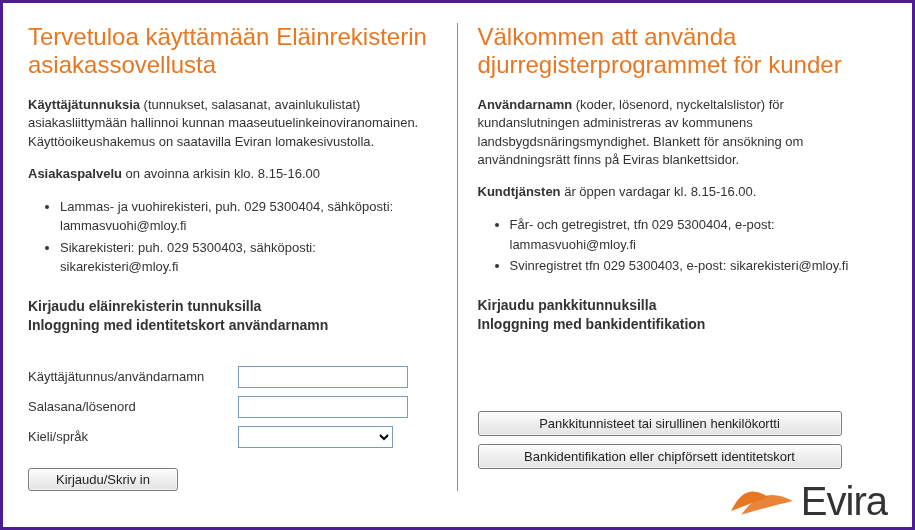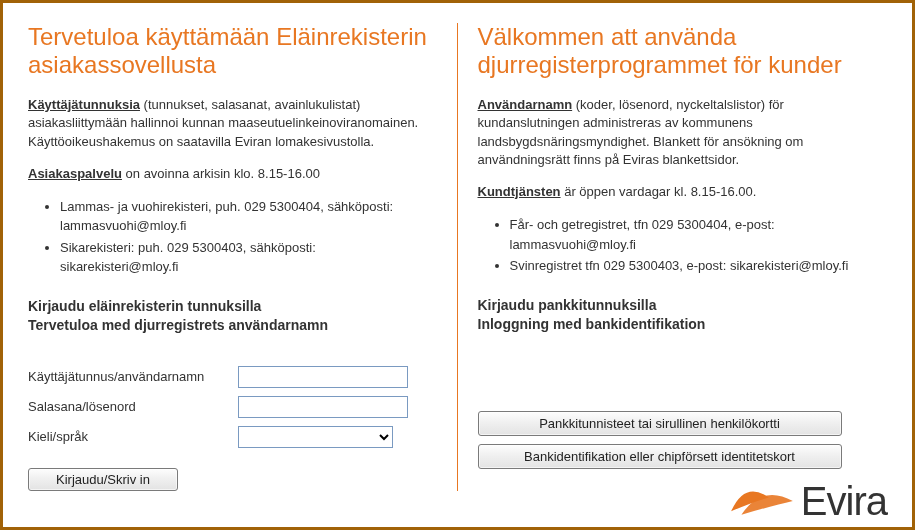--- a/index.html
+++ b/index.html
@@ -9,21 +9,21 @@
     }
     body {
       font-family: Arial, Helvetica, sans-serif;
       font-size: 13px;
       color: #333;
       background: #fff;
       width: 915px;
       height: 530px;
     }
     .outer-frame {
-      border: 3px solid #a16207;
+      border: 3px solid #4c1d95;
       width: 915px;
       height: 530px;
       padding: 20px 25px;
       position: relative;
     }
     .columns {
       display: flex;
       gap: 0;
     }
     .col-left {
@@ -42,21 +42,20 @@
       line-height: 1.15;
       margin-bottom: 18px;
     }
     .intro-text {
       font-size: 13px;
       line-height: 1.4;
       margin-bottom: 14px;
     }
     .intro-text b {
       font-weight: bold;
-      text-decoration: underline;
     }
     ul.contact-list {
       margin: 0 0 20px 32px;
       padding: 0;
       font-size: 13px;
       line-height: 1.5;
     }
     ul.contact-list li {
       margin-bottom: 2px;
     }
@@ -152,21 +151,21 @@
       </p>
       <p class="intro-text">
         <b>Asiakaspalvelu</b><span> on avoinna arkisin klo. 8.15-16.00</span>
       </p>
       <ul class="contact-list">
         <li>Lammas- ja vuohirekisteri, puh. 029 5300404, sähköposti: lammasvuohi@mloy.fi</li>
         <li>Sikarekisteri: puh. 029 5300403, sähköposti: sikarekisteri@mloy.fi</li>
       </ul>
       <div class="subheading">
         <div>Kirjaudu eläinrekisterin tunnuksilla</div>
-        <div>Tervetuloa med djurregistrets användarnamn</div>
+        <div>Inloggning med identitetskort användarnamn</div>
       </div>
       <div class="form-row">
         <div class="form-label">Käyttäjätunnus/användarnamn</div>
         <input type="text" class="form-input" style="">
       </div>
       <div class="form-row">
         <div class="form-label">Salasana/lösenord</div>
         <input type="password" class="form-input" style="">
       </div>
       <div class="form-row">

